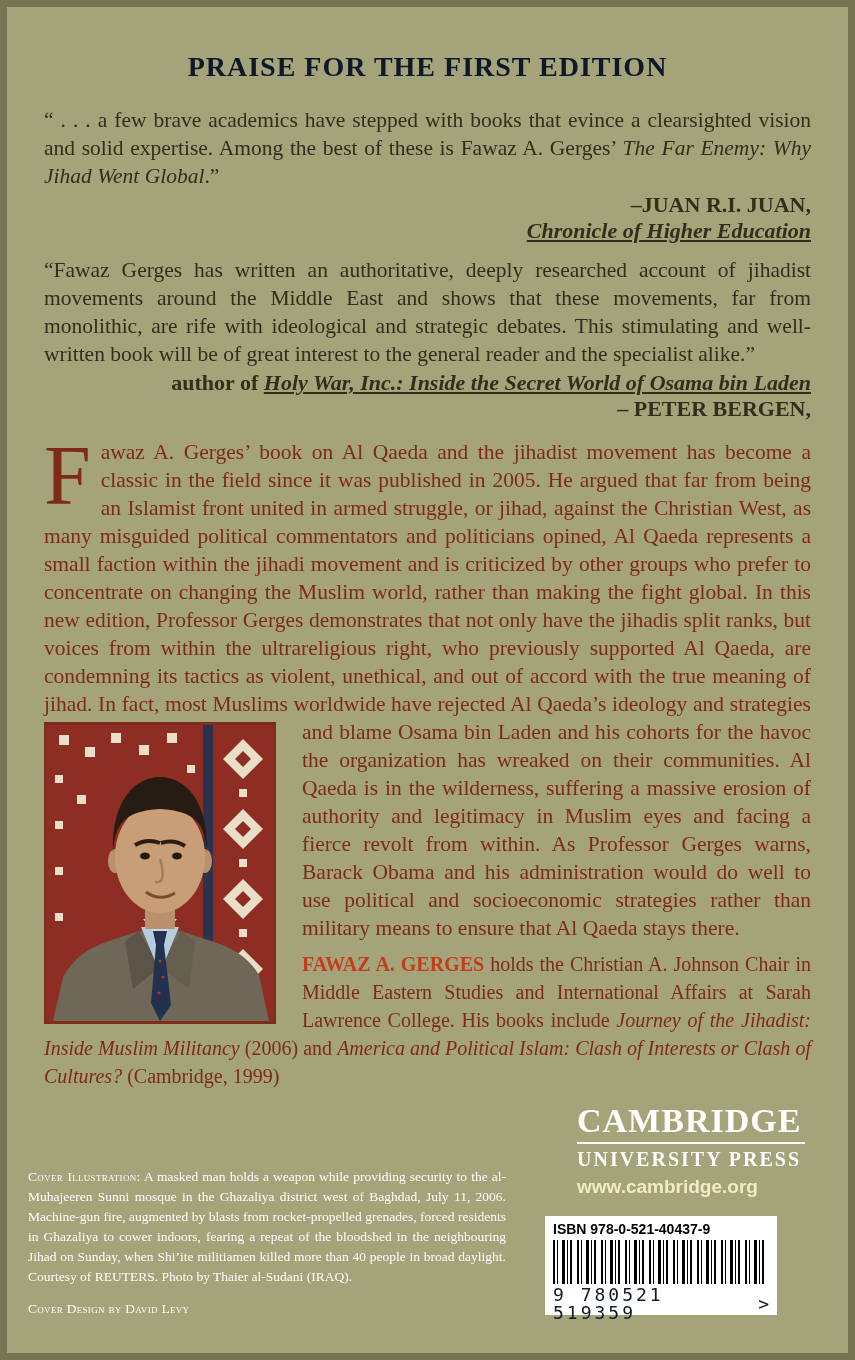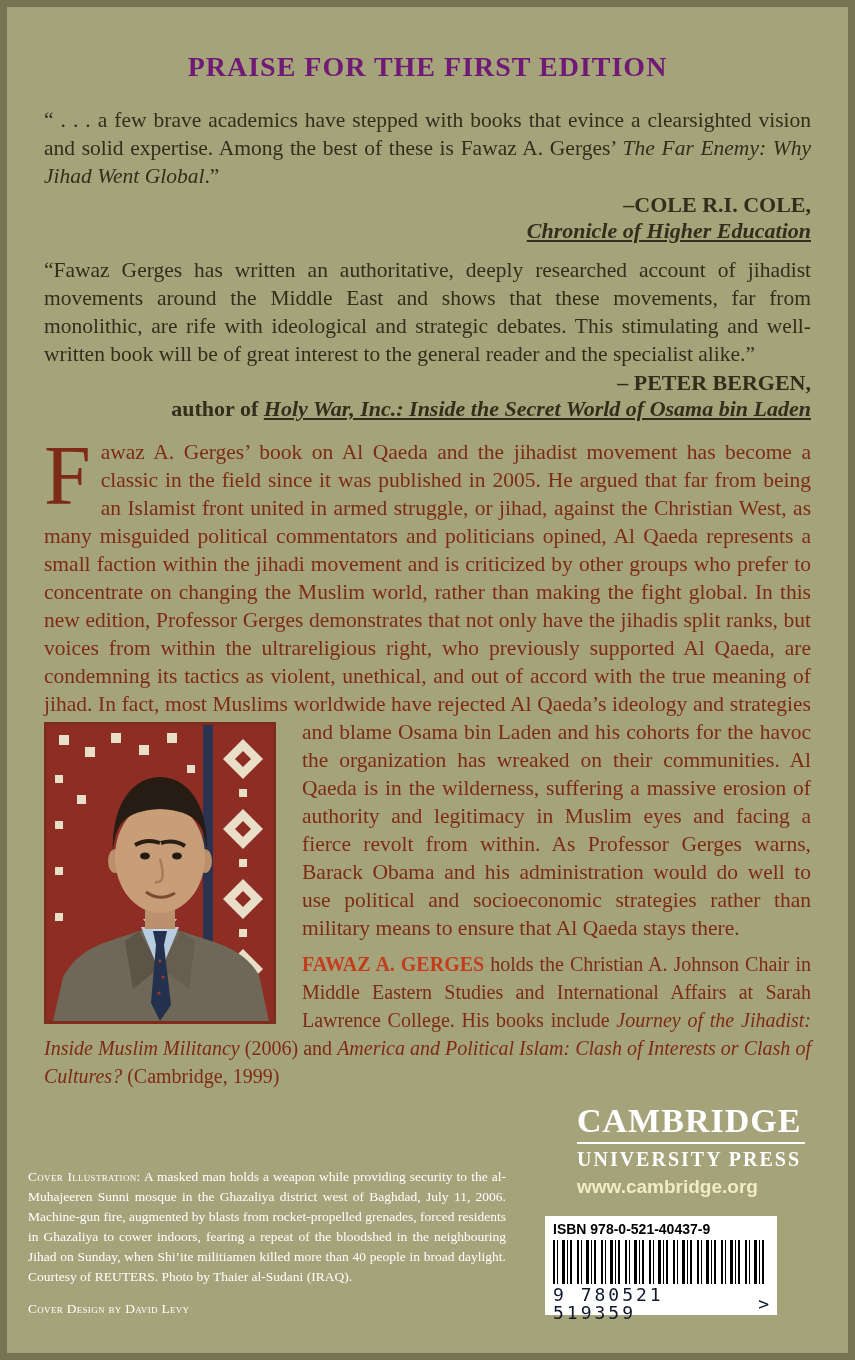--- a/index.html
+++ b/index.html
@@ -18,21 +18,21 @@
     border:7px solid rgba(72,70,42,.5);
     pointer-events:none;
   }
   .content { padding:50px 44px 0 44px; }
 
   .praise {
     margin:0 0 22px 0;
     text-align:center;
     font-size:28px; line-height:34px;
     font-weight:bold; letter-spacing:1px;
-    color:#701a75;
+    color:#0f172a;
   }
 
   .quote {
     margin:0;
     font-size:21.5px; line-height:28px;
     color:#332d1c;
     text-align:justify;
   }
   .quote2 { margin-top:12px; }
 
@@ -140,29 +140,29 @@
 <body>
 
 <div class="cover">
   <div class="content">
 
     <h1 class="praise">PRAISE FOR THE FIRST EDITION</h1>
 
     <p class="quote"><span>“ . . . a few brave academics have stepped with books that evince a clearsighted vision and solid expertise. Among the best of these is Fawaz A. Gerges’ </span><i>The Far Enemy: Why Jihad Went Global</i><span>.”</span></p>
 
     <div class="attr">
-      <div>–COLE R.I. COLE,</div>
+      <div>–JUAN R.I. JUAN,</div>
       <div class="src">Chronicle of Higher Education</div>
     </div>
 
     <p class="quote quote2">“Fawaz Gerges has written an authoritative, deeply researched account of jihadist movements around the Middle East and shows that these movements, far from monolithic, are rife with ideological and strategic debates. This stimulating and well-written book will be of great interest to the general reader and the specialist alike.”</p>
 
     <div class="attr">
+      <div><span>author of </span><span class="src">Holy War, Inc.: Inside the Secret World of Osama bin Laden</span></div>
       <div>– PETER BERGEN,</div>
-      <div><span>author of </span><span class="src">Holy War, Inc.: Inside the Secret World of Osama bin Laden</span></div>
     </div>
 
     <p class="synopsis"><span class="dropcap">F</span><span>awaz A. Gerges’ book on Al Qaeda and the jihadist movement has become a classic in the field since it was published in 2005. He argued that far from being an Islamist front united in armed struggle, or jihad, against the Christian West, as many misguided political commentators and politicians opined, Al Qaeda represents a small faction within the jihadi movement and is criticized by other groups who prefer to concentrate on changing the Muslim world, rather than making the fight global. In this new edition, Professor Gerges demonstrates that not only have the jihadis split ranks, but voices from within the ultrareligious right, who previously supported Al Qaeda, are condemning its tactics as violent, unethical, and out of accord with the true meaning of jihad. In fact, most Muslims worldwide have rejected Al Qaeda’s ideology and strategies and blame Osama bin </span><span class="photo">
           <svg viewBox="0 0 226 296" width="226" height="296" preserveAspectRatio="none">
         <rect width="226" height="296" fill="#8e2d23"></rect>
         <rect x="156" y="0" width="10" height="296" fill="#2c3350"></rect>
         <g fill="#e9dfc8">
           <path d="M196 14l20 20-20 20-20-20z"></path>
           <path d="M196 84l20 20-20 20-20-20z"></path>
           <path d="M196 154l20 20-20 20-20-20z"></path>

